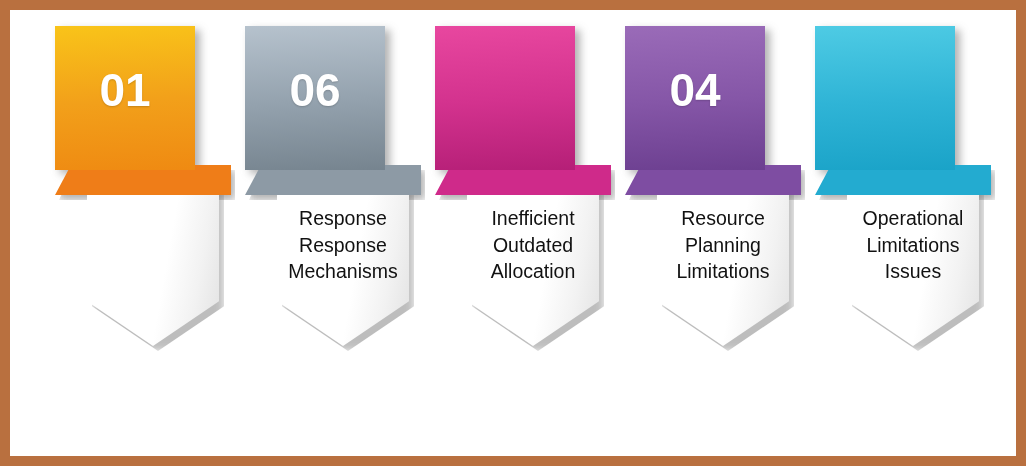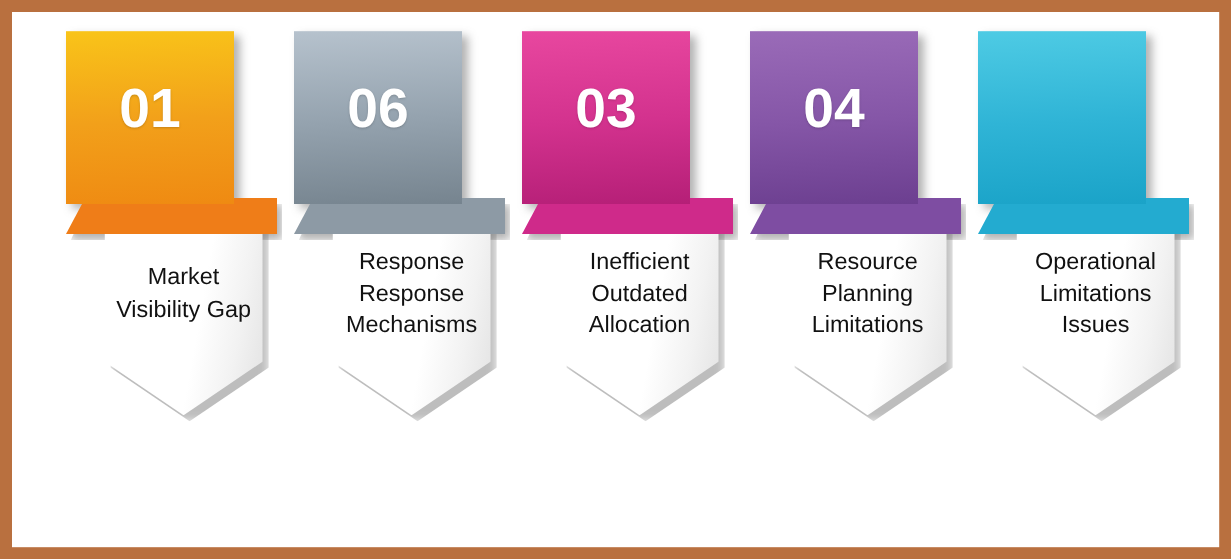--- a/index.html
+++ b/index.html
@@ -141,40 +141,38 @@
 <div id="frame" style="border-color: rgb(185, 112, 63);">
   <div id="stage">
       <div class="card" style="left: 45px;">
         <div class="body-shadow"></div>
         <div class="fold-shadow"></div>
         <div class="banner-shadow"></div>
         <div class="body"></div>
         <div class="fold" style="background: rgb(239, 125, 24);"></div>
         <div class="banner" style="background: linear-gradient(177deg, rgb(249, 196, 25) 0%, rgb(242, 160, 26) 52%, rgb(239, 138, 18) 100%);"></div>
         <div class="banner-num">01</div>
-        <div class="body-text">Market Visibility Gap</div>
       </div>
       <div class="card" style="left: 235px;">
         <div class="body-shadow"></div>
         <div class="fold-shadow"></div>
         <div class="banner-shadow"></div>
         <div class="body"></div>
         <div class="fold" style="background: rgb(141, 154, 165);"></div>
         <div class="banner" style="background: linear-gradient(177deg, rgb(182, 194, 205) 0%, rgb(148, 162, 174) 52%, rgb(118, 132, 143) 100%);"></div>
         <div class="banner-num">06</div>
         <div class="body-text">Response Response Mechanisms</div>
       </div>
       <div class="card" style="left: 425px;">
         <div class="body-shadow"></div>
         <div class="fold-shadow"></div>
         <div class="banner-shadow"></div>
         <div class="body"></div>
         <div class="fold" style="background: rgb(207, 42, 138);"></div>
         <div class="banner" style="background: linear-gradient(177deg, rgb(232, 71, 159) 0%, rgb(211, 50, 142) 52%, rgb(181, 31, 119) 100%);"></div>
-        <div class="banner-num">03</div>
         <div class="body-text">Inefficient Outdated Allocation</div>
       </div>
       <div class="card" style="left: 615px;">
         <div class="body-shadow"></div>
         <div class="fold-shadow"></div>
         <div class="banner-shadow"></div>
         <div class="body"></div>
         <div class="fold" style="background: rgb(126, 77, 162);"></div>
         <div class="banner" style="background: linear-gradient(177deg, rgb(154, 107, 184) 0%, rgb(133, 86, 167) 52%, rgb(108, 63, 144) 100%);"></div>
         <div class="banner-num">04</div>

